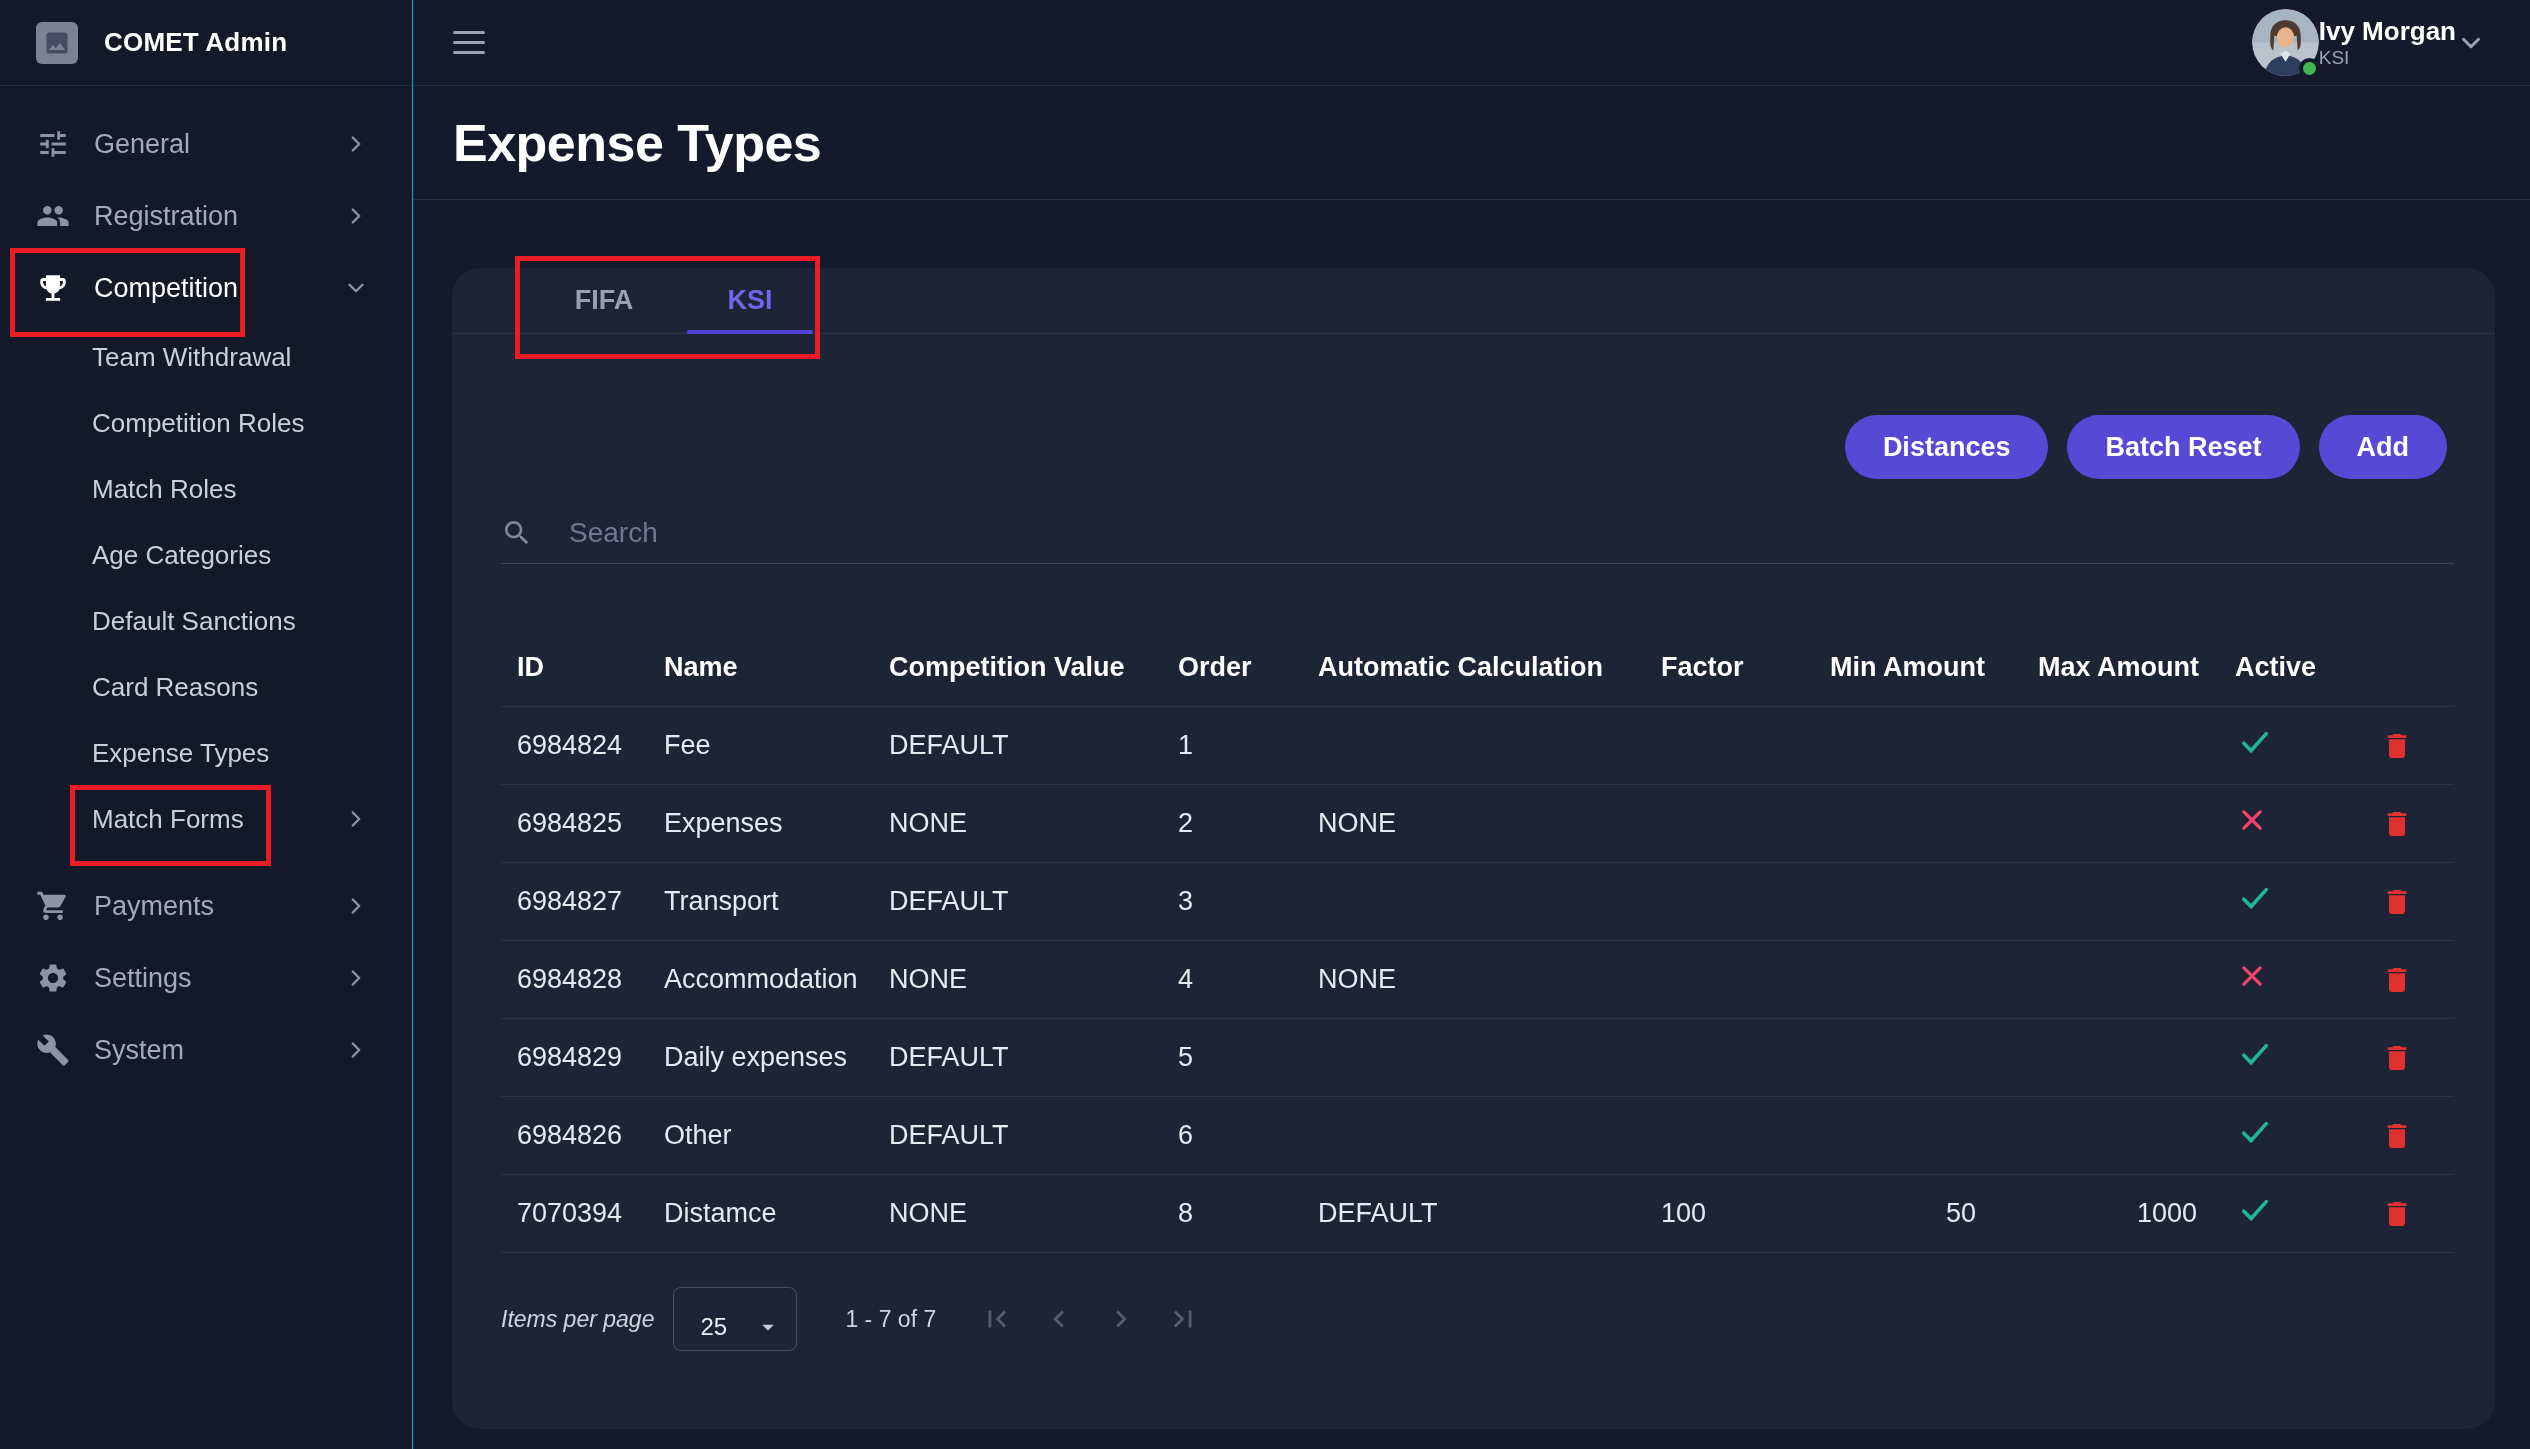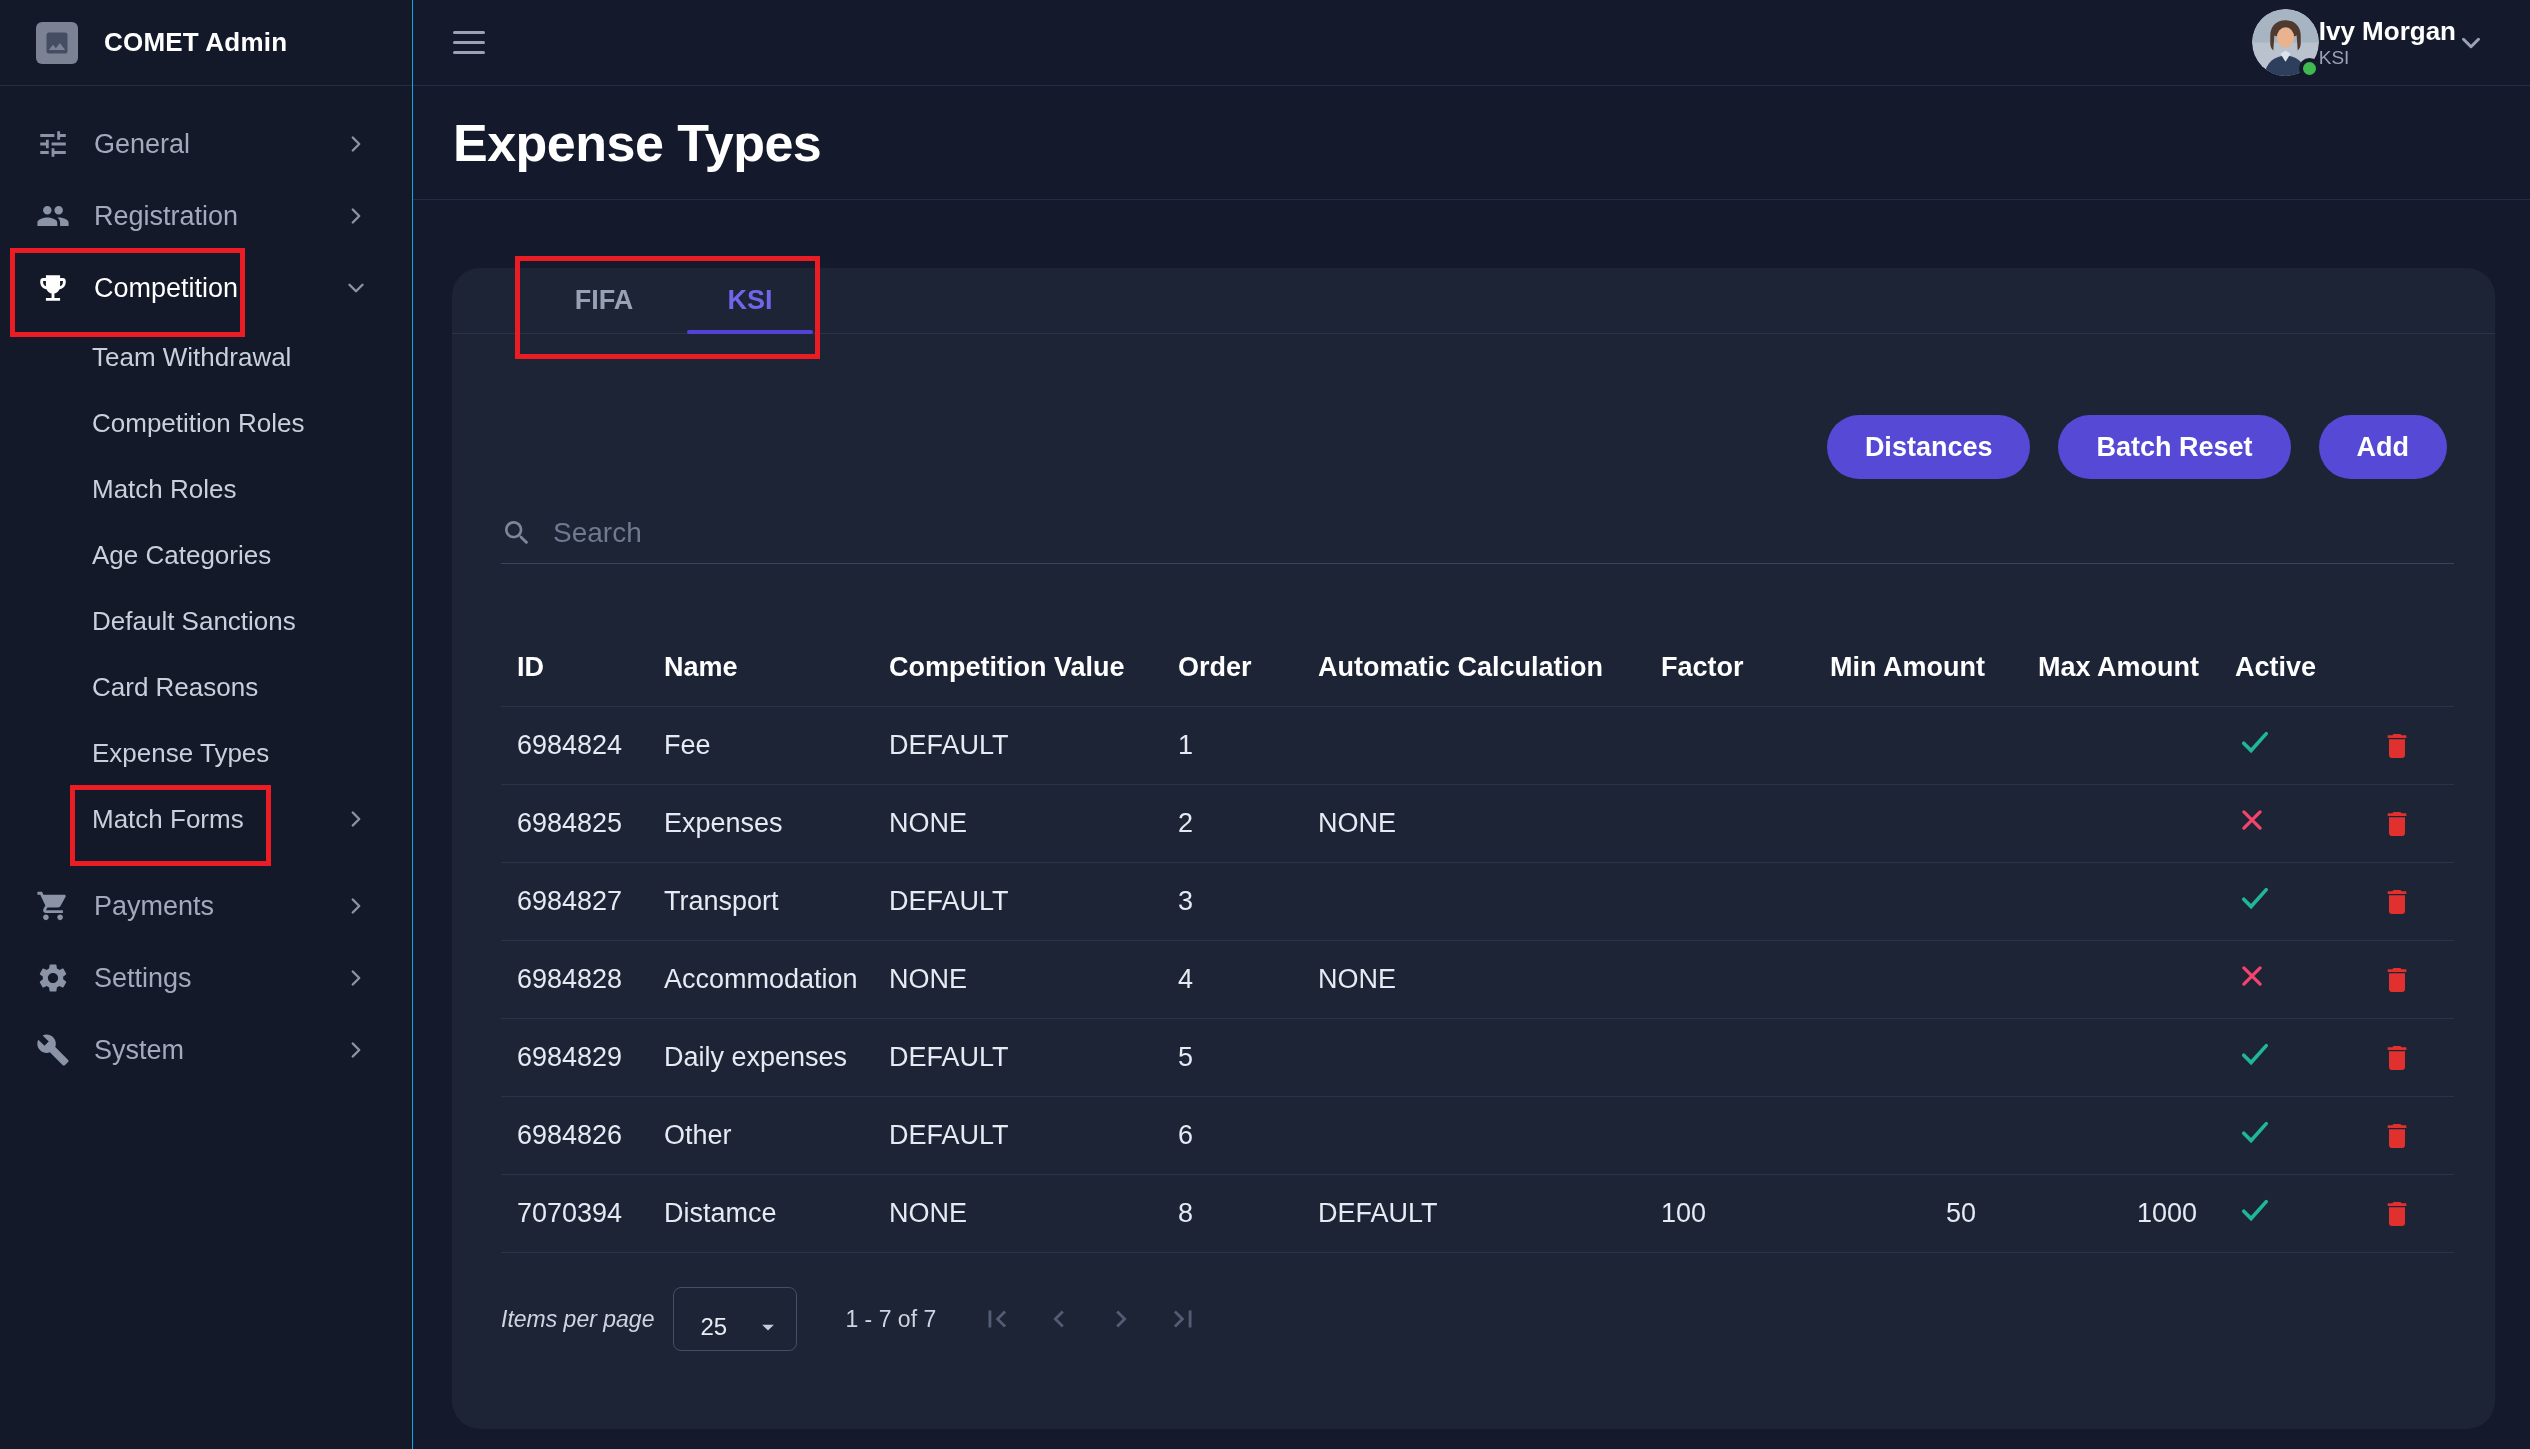--- a/index.html
+++ b/index.html
@@ -47,24 +47,24 @@
 
   
   .content { position:absolute; left:413px; top:200px; right:0; bottom:0; }
   .card { position:absolute; left:39px; top:68px; width:2043px; height:1161px; background:#1c2436; border-radius:28px; overflow:hidden; }
 
   .tabbar { height:66px; border-bottom:1px solid #2a3449; display:flex; padding-left:79px; }
   .tab { width:146px; display:flex; align-items:center; justify-content:center; font-size:27px; font-weight:700; color:#98a1b3; position:relative; cursor:pointer; }
   .tab.active { color:#7165e9; }
   .tab.active::after { content:""; position:absolute; left:10px; right:10px; bottom:-1px; height:4px; background:#5342d6; border-radius:2px; }
 
-  .toolbar { display:flex; justify-content:flex-end; align-items:center; gap:28px; margin:81px 48px 0 0; }
+  .toolbar { display:flex; justify-content:flex-end; align-items:center; gap:19px; margin:81px 48px 0 0; }
   .pill { height:64px; border:none; border-radius:32px; background:#5649d6; color:#ffffff; font-size:27px; font-weight:600; font-family:inherit; padding:0 38px; cursor:pointer; }
 
-  .searchbar { margin:38px 41px 0 49px; display:flex; align-items:center; gap:20px; border-bottom:1px solid #3a445f; padding-bottom:14px; }
+  .searchbar { margin:38px 41px 0 49px; display:flex; align-items:center; gap:36px; border-bottom:1px solid #3a445f; padding-bottom:14px; }
   .searchbar .ic { width:32px; height:32px; color:#7e8799; flex:0 0 auto; }
   .searchbar input { flex:1; background:transparent; border:none; outline:none; color:#e9ecf3; font-size:28px; font-family:inherit; }
   .searchbar input::placeholder { color:#6f7990; }
 
   .table { margin:65px 41px 0 49px; }
   .thead, .tr { display:grid; grid-template-columns:147px 225px 289px 140px 343px 169px 208px 197px 120px 1fr; align-items:center; height:78px; border-bottom:1px solid #2a3449; }
   .th { font-weight:700; color:#ffffff; padding-left:16px; }
   .td { color:#e6eaf2; padding-left:16px; overflow:hidden; white-space:nowrap; }
   .td.c6 { text-align:right; padding-left:0; padding-right:46px; }
   .td.c7 { text-align:right; padding-left:0; padding-right:22px; }

